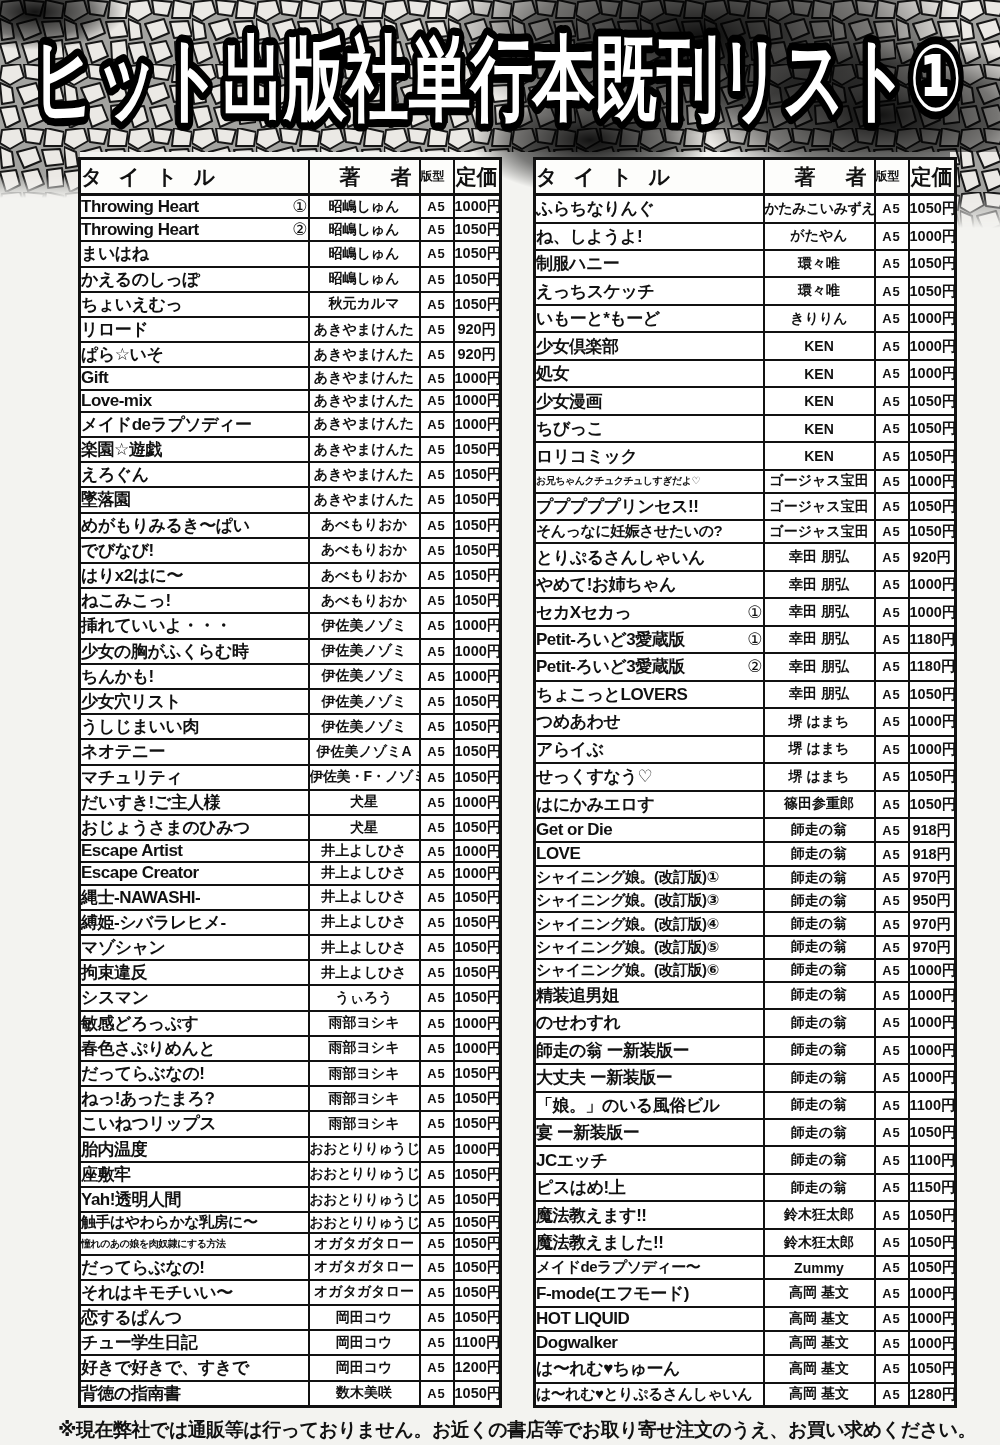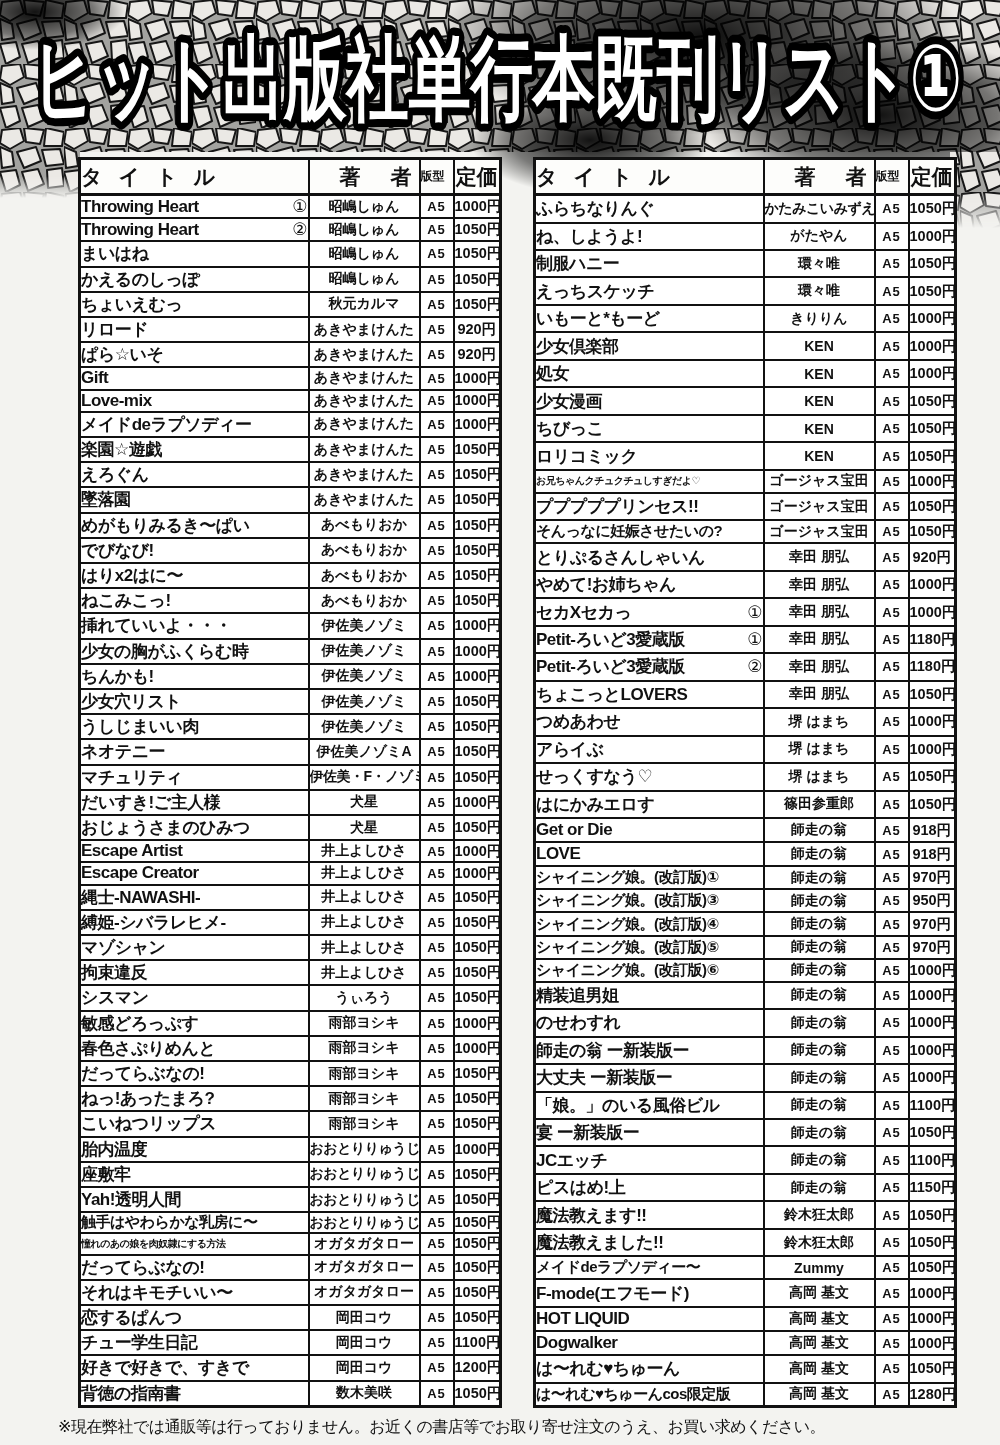--- a/index.html
+++ b/index.html
@@ -35,21 +35,21 @@
   .t{font-size:17px;font-weight:700;letter-spacing:-0.5px;}
   .t.sm{font-size:15px;letter-spacing:-0.5px;}
   .t.xs{font-size:10px;letter-spacing:-0.5px;}
   .badge{font-size:17px;font-weight:400;flex:0 0 auto;}
   td.c-author{font-size:14px;font-weight:700;text-align:center;}
   td.c-author.sm{font-size:14px;letter-spacing:-0.5px;margin-left:12px;}
   td.c-format{font-size:13px;font-weight:700;text-align:center;letter-spacing:1px;}
   td.c-price{font-size:14.5px;font-weight:700;text-align:center;}
   .footer-note{
     position:absolute;left:58px;top:1417px;width:935px;
-    font-size:16px;font-weight:400;letter-spacing:-0.5px;
+    font-size:19px;font-weight:700;letter-spacing:-0.5px;
     color:#111;
   }
 </style>
 </head>
 <body>
 
 <svg class="banner-svg" width="1000" height="250" viewBox="0 0 1000 250">
   <defs>
     <pattern id="mos" width="64" height="64" patternUnits="userSpaceOnUse">
       <rect width="64" height="64" fill="#a3a3a0"></rect>
@@ -1069,21 +1069,21 @@
             <span class="t">は〜れむ♥ちゅーん</span>
           </div>
         </td>
         <td class="c-author">高岡 基文</td>
         <td class="c-format">A5</td>
         <td class="c-price">1050円</td>
       </tr>
       <tr>
         <td class="c-title">
           <div class="tw">
-            <span class="t sm">は〜れむ♥ちゅーんcos限定版</span>
+            <span class="t sm">は〜れむ♥とりぷるさんしゃいん</span>
           </div>
         </td>
         <td class="c-author">高岡 基文</td>
         <td class="c-format">A5</td>
         <td class="c-price">1280円</td>
       </tr>
     </tbody>
 </table>
 
 <div class="footer-note">※現在弊社では通販等は行っておりません。お近くの書店等でお取り寄せ注文のうえ、お買い求めください。</div>

